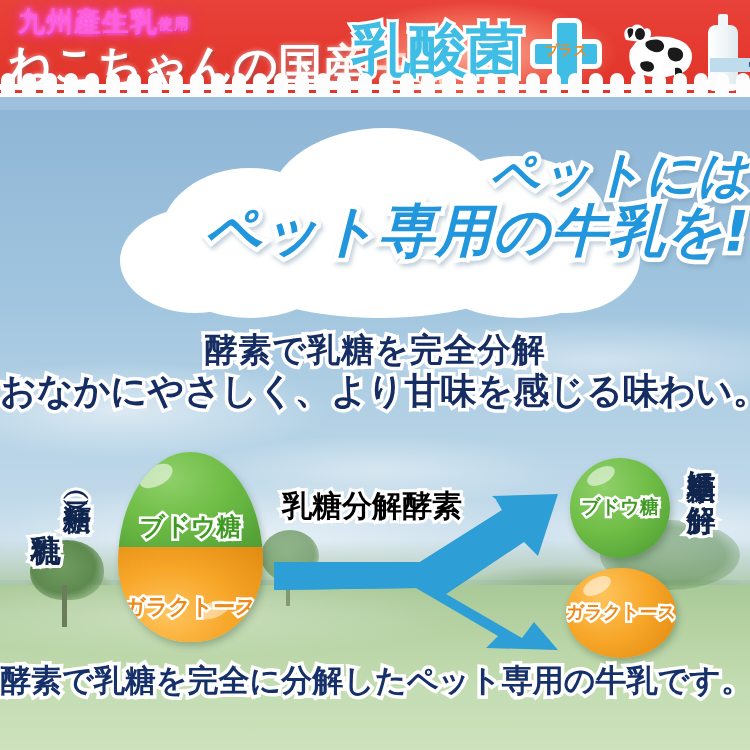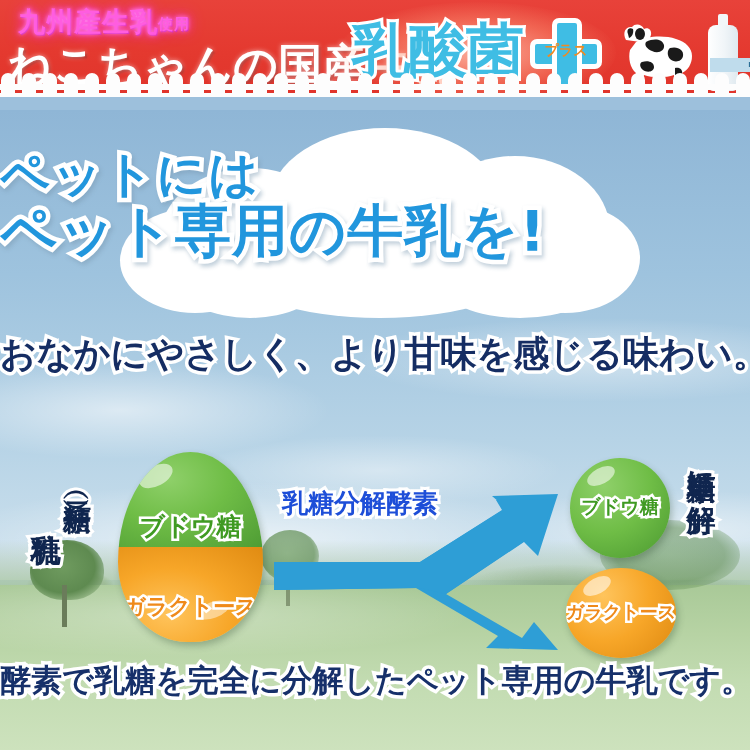--- a/index.html
+++ b/index.html
@@ -142,22 +142,23 @@
   .cloud .p1{left:150px;top:0;width:230px;height:150px;}
   .cloud .p2{left:40px;top:40px;width:180px;height:140px;}
   .cloud .p3{left:300px;top:28px;width:190px;height:150px;}
   .cloud .p4{left:0px;top:80px;width:150px;height:105px;}
   .cloud .p5{left:370px;top:75px;width:150px;height:110px;}
   .cloud .p6{left:110px;top:85px;width:300px;height:105px;}
   .cloud .p7{left:60px;top:120px;width:140px;height:70px;}
   .cloud .p8{left:320px;top:118px;width:160px;height:72px;}
 
   .headline{
-    position:absolute;left:0;top:150px;width:750px;text-align:left;
+    position:absolute;left:0;top:150px;width:750px;text-align:right;
     pointer-events:none;
+    font-style:italic;
   }
   .hl-line{
     font-weight:bold;color:#2196dd;white-space:nowrap;line-height:1;
     -webkit-text-stroke:9px #ffffff;paint-order:stroke fill;
     filter:drop-shadow(2px 3px 2px rgba(120,150,175,.45));
   }
   .hl1{font-size:49px;letter-spacing:2px;}
   .hl2{font-size:56px;letter-spacing:1px;margin-top:4px;}
 
   
@@ -212,21 +213,21 @@
     position:absolute;width:100%;text-align:center;
     font-weight:bold;font-size:25px;letter-spacing:0px;white-space:nowrap;
     -webkit-text-stroke:5px #ffffff;paint-order:stroke fill;
   }
   .egg-t1{top:58px;color:#3f9a22;}
   .egg-t2{top:140px;color:#ef8a1a;font-size:22px;}
 
   
   .enzyme{
     position:absolute;left:282px;top:46px;
-    font-size:26px;font-weight:bold;color:#1d4ed8;white-space:nowrap;
+    font-size:30px;font-weight:bold;color:#000000;white-space:nowrap;
     -webkit-text-stroke:6px #ffffff;paint-order:stroke fill;text-align:right;
   }
 
   
   .arrow{position:absolute;left:270px;top:50px;width:300px;height:160px;}
 
   
   .ball{
     position:absolute;border-radius:50%;overflow:hidden;
     box-shadow:2px 4px 7px rgba(40,70,40,.30);
@@ -381,20 +382,21 @@
     <div class="puff p7"></div>
       <div class="puff p8"></div>
   </div>
 
   <div class="headline">
     <div class="hl-line hl1">ペットには</div>
     <div class="hl-line hl2">ペット専用の牛乳を!</div>
   </div>
 
   <div class="subcopy">
+    <div class="sc-line sc1">酵素で乳糖を完全分解</div>
     <div class="sc-line sc2">おなかにやさしく、より甘味を感じる味わい。</div>
   </div>
 
   <div class="diagram">
 
     <div class="v-label vl-nyuto">乳糖</div>
     <div class="v-label vl-nito">（二糖類）</div>
 
     <div class="egg">
       <div class="top"></div>

